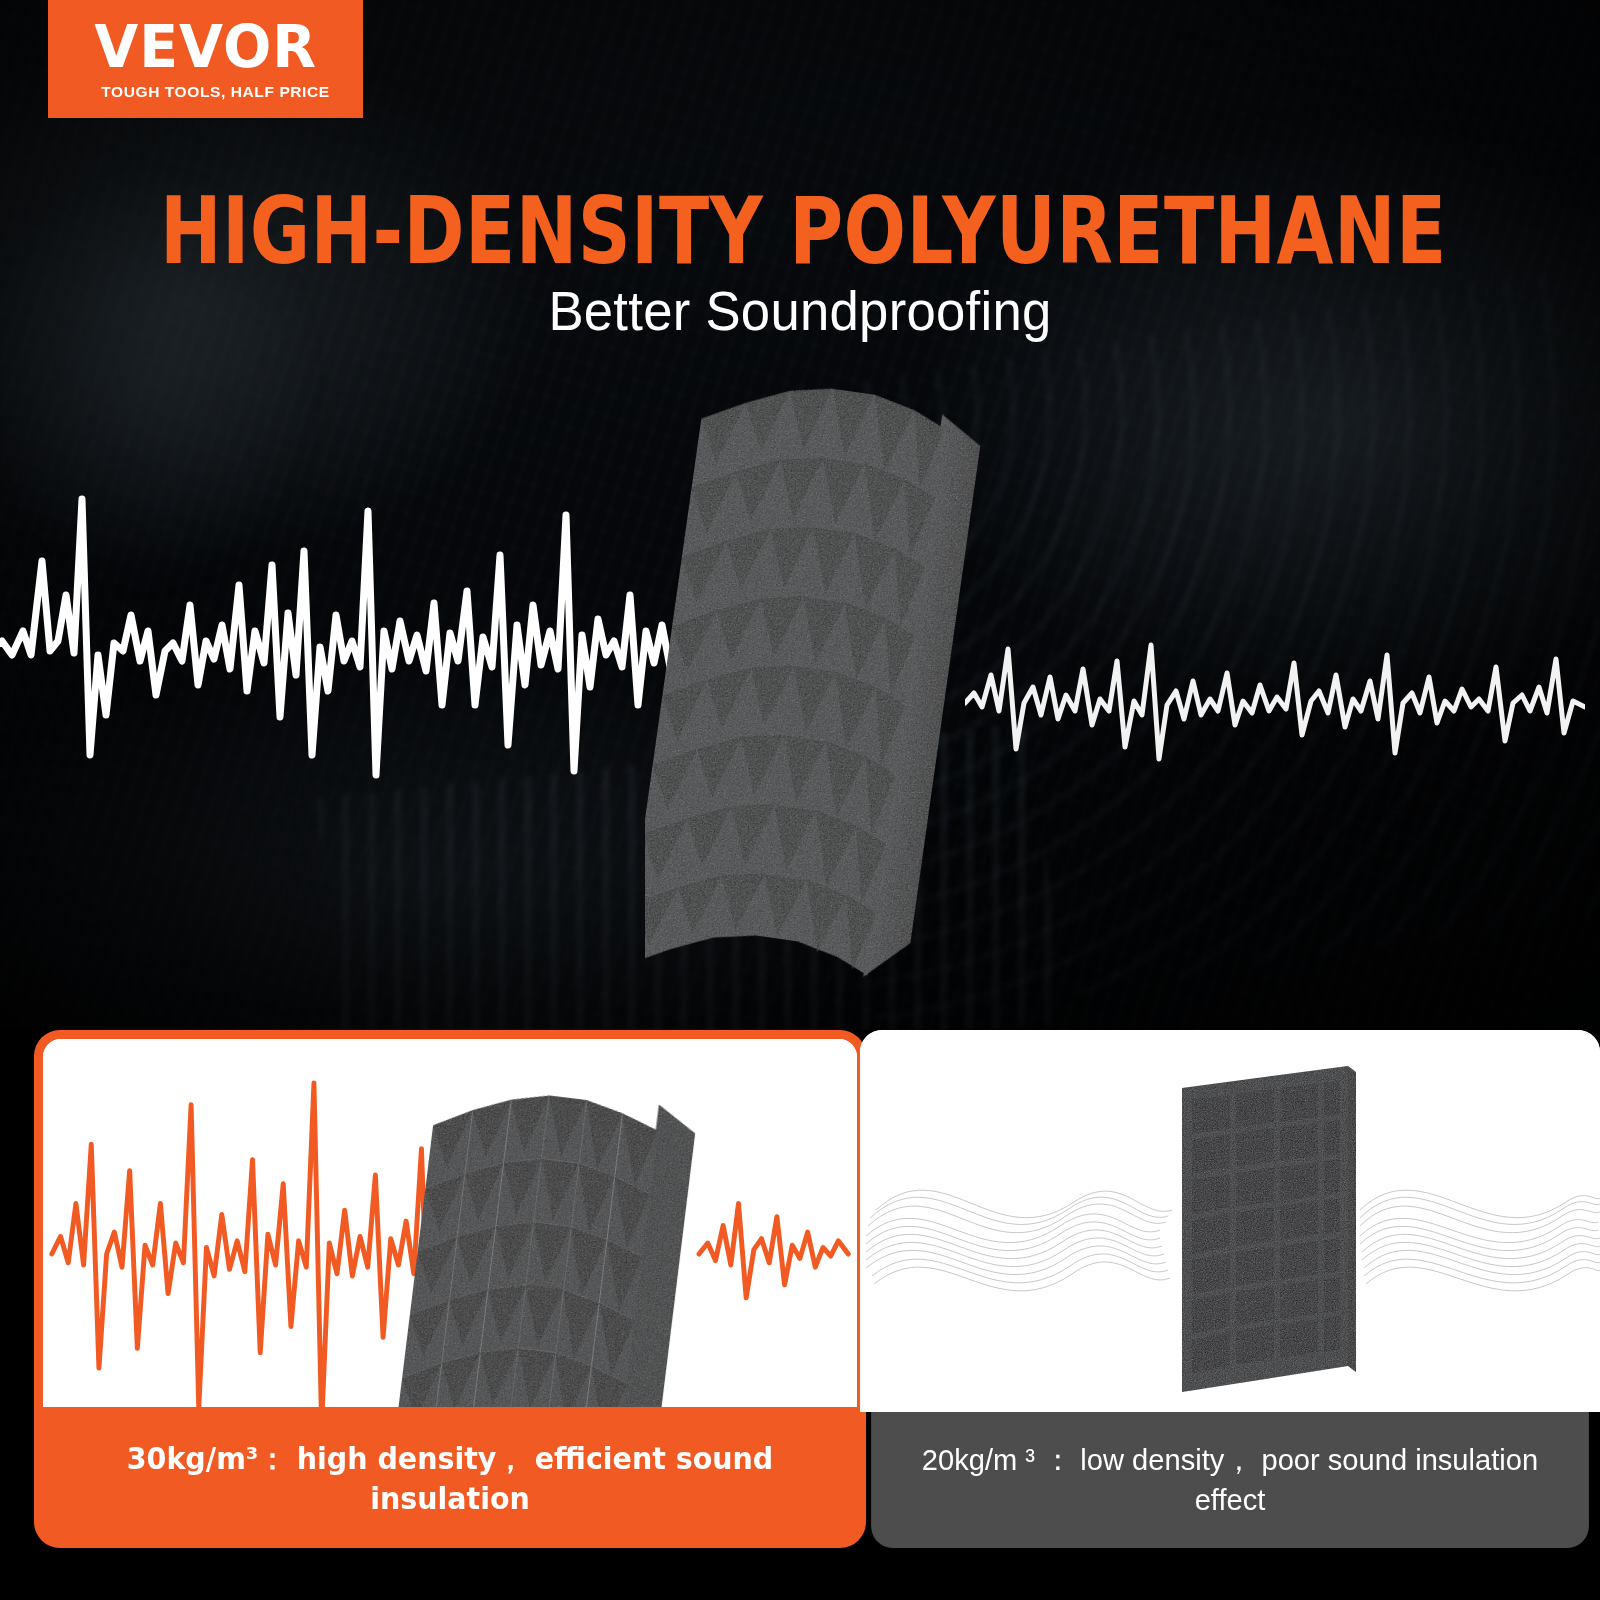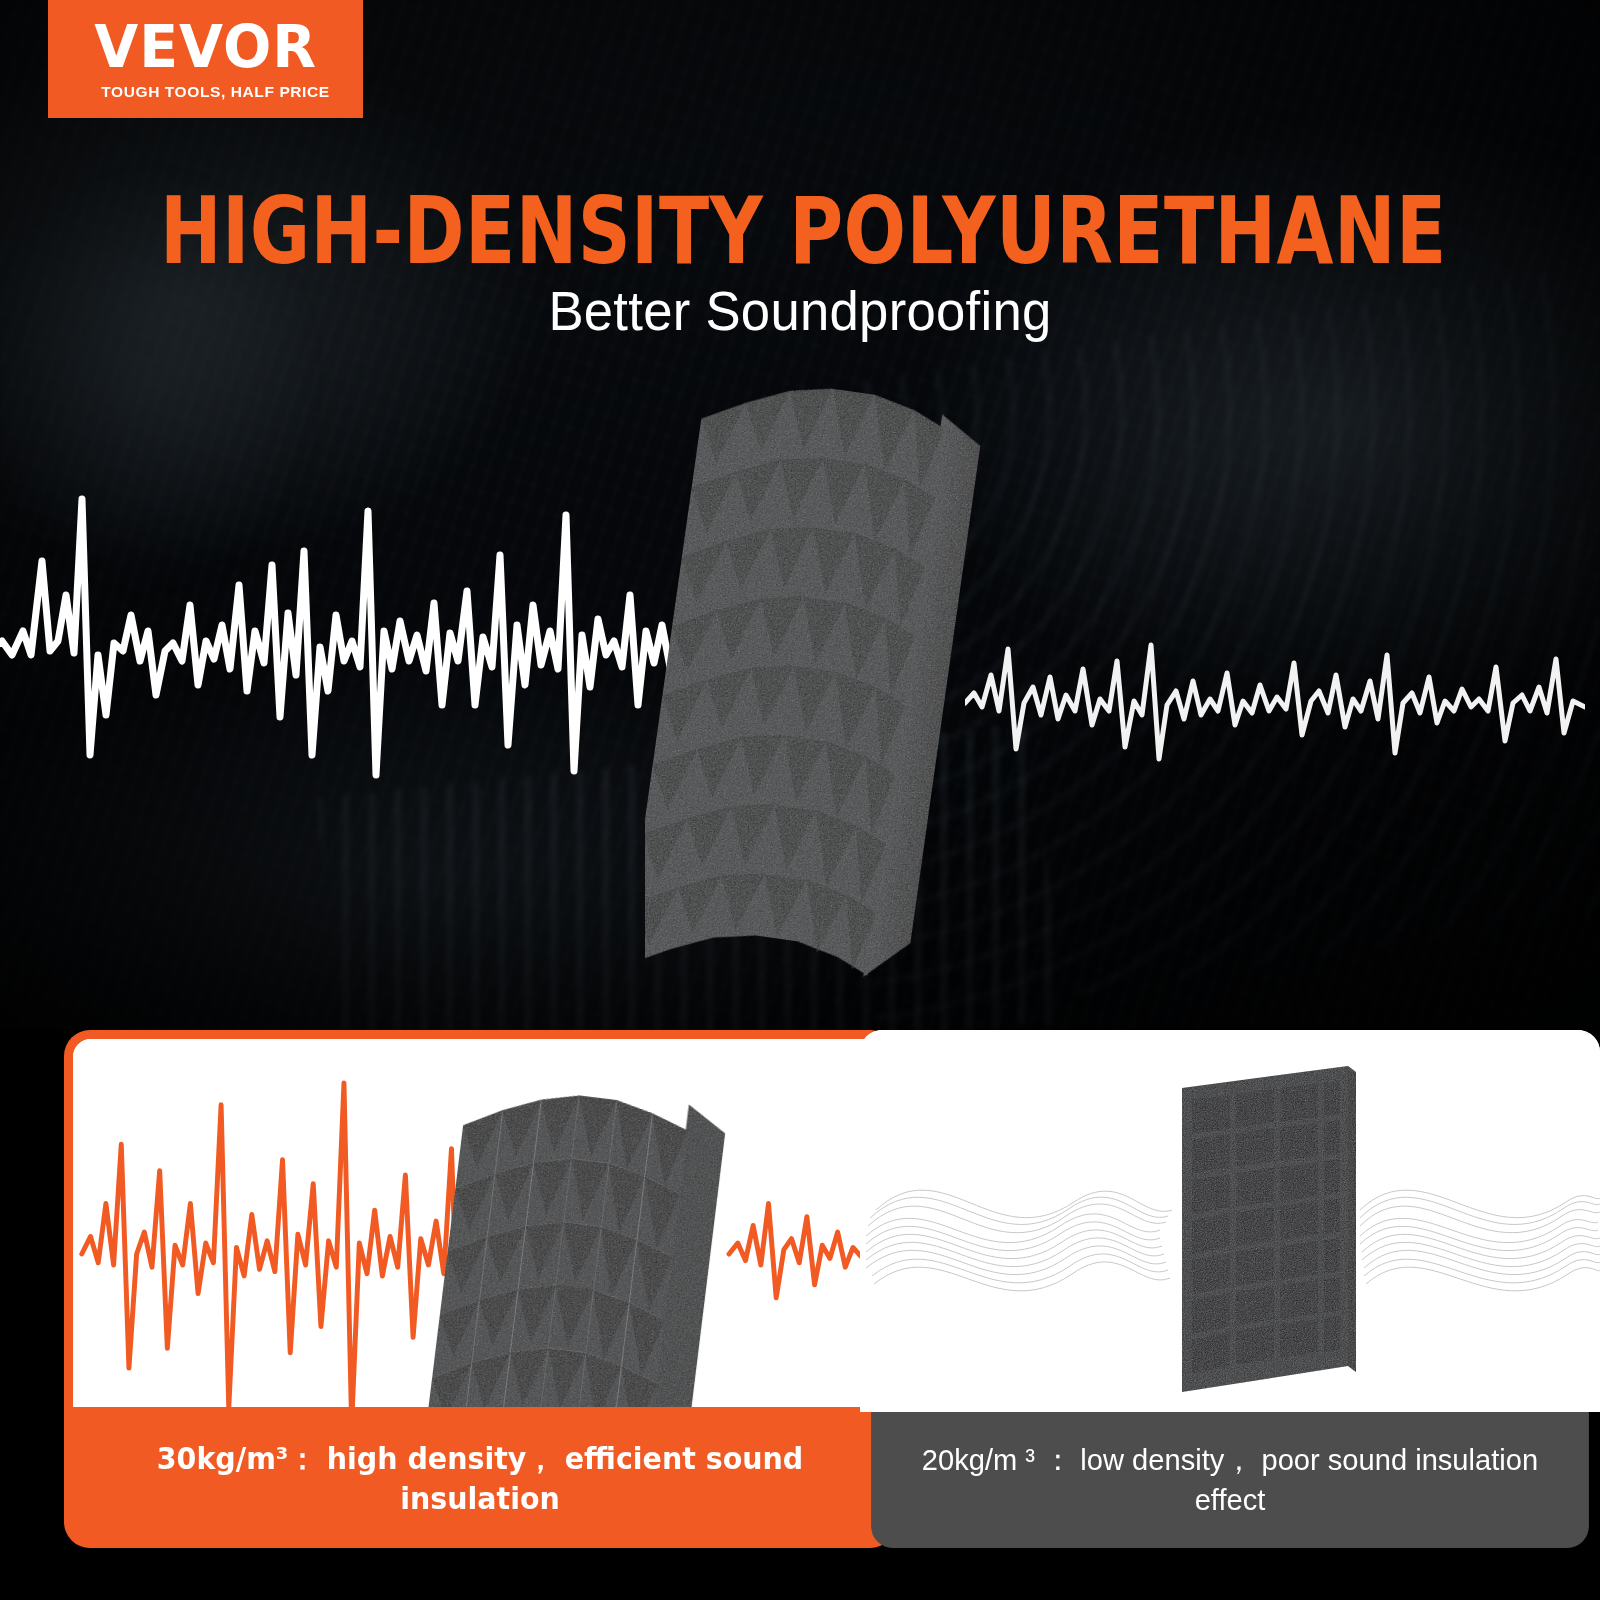--- a/index.html
+++ b/index.html
@@ -96,21 +96,21 @@
   #hero-foam {
     position:absolute; left:645px; top:368px; width:350px; height:640px; z-index:7;
   }
 
   
   #compare { position:absolute; left:0; top:1030px; width:1600px; height:525px; }
 
   .panel { position:absolute; top:0; height:518px; }
 
   
-  #panel-left { left:64px; width:832px; }
+  #panel-left { left:34px; width:832px; }
   #panel-left .frame {
     position:absolute; inset:0; background:#F15A22; border-radius:26px;
   }
   #panel-left .card {
     position:absolute; left:9px; top:9px; right:9px; height:368px;
     background:#fff; border-radius:18px 18px 0 0; overflow:hidden;
   }
   #panel-left .caption {
     position:absolute; left:0; right:0; top:380px; height:138px;
     display:flex; align-items:center; justify-content:center; text-align:center;

